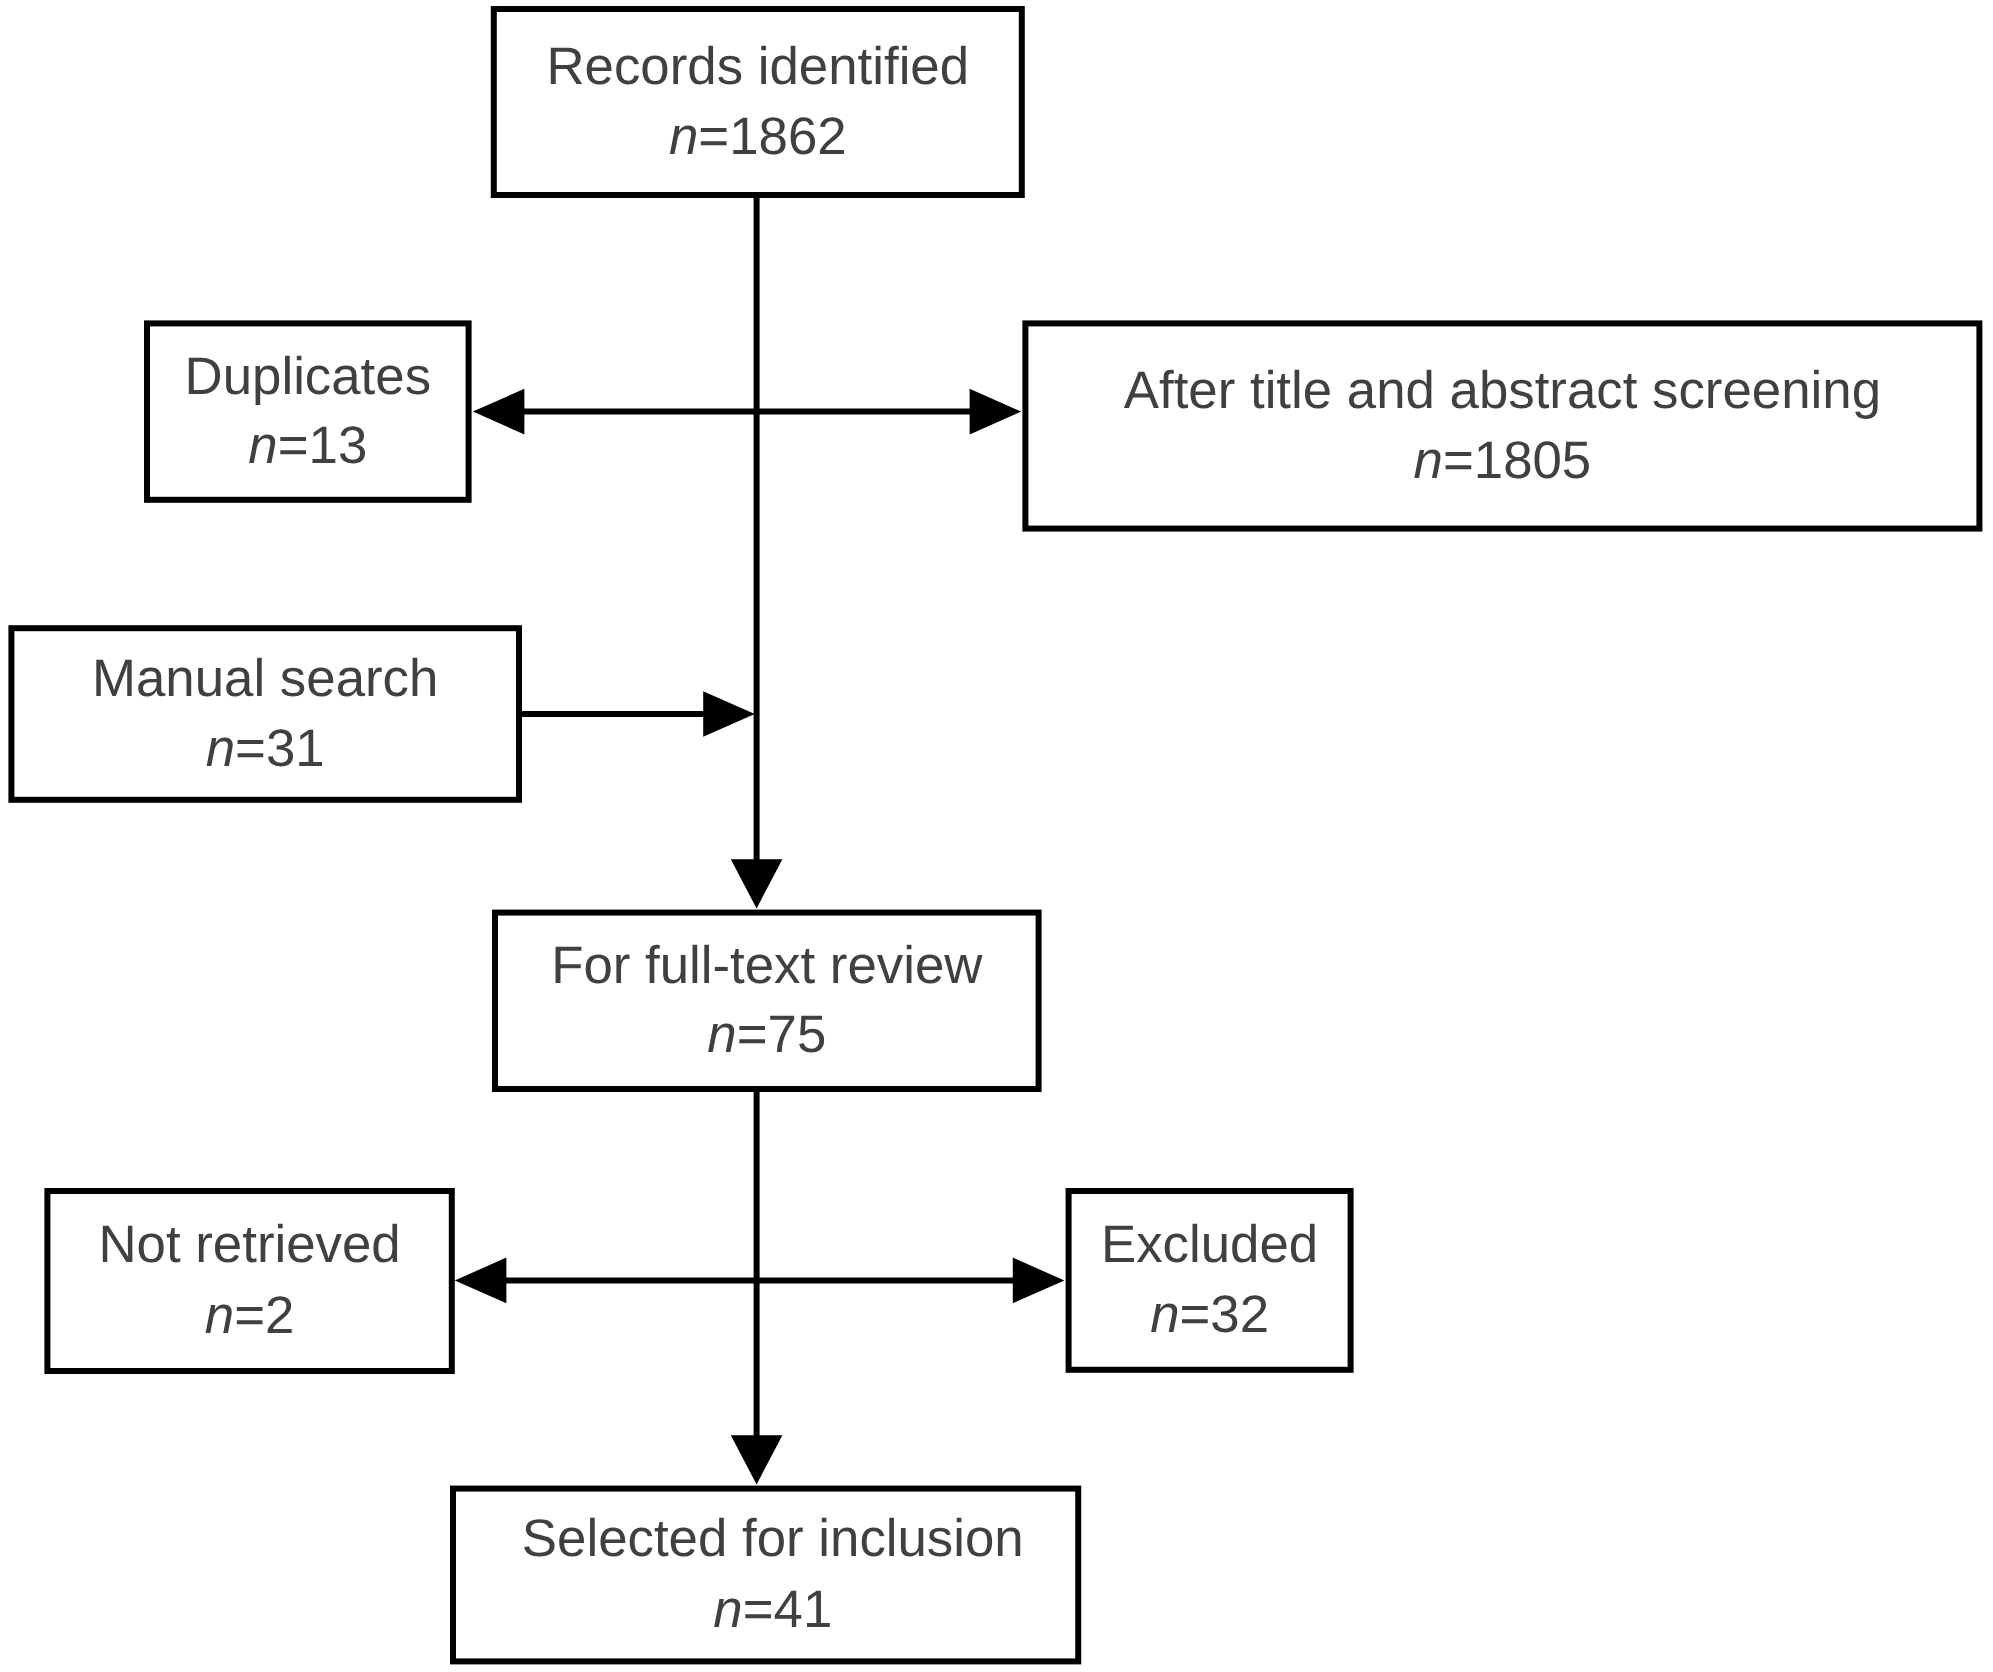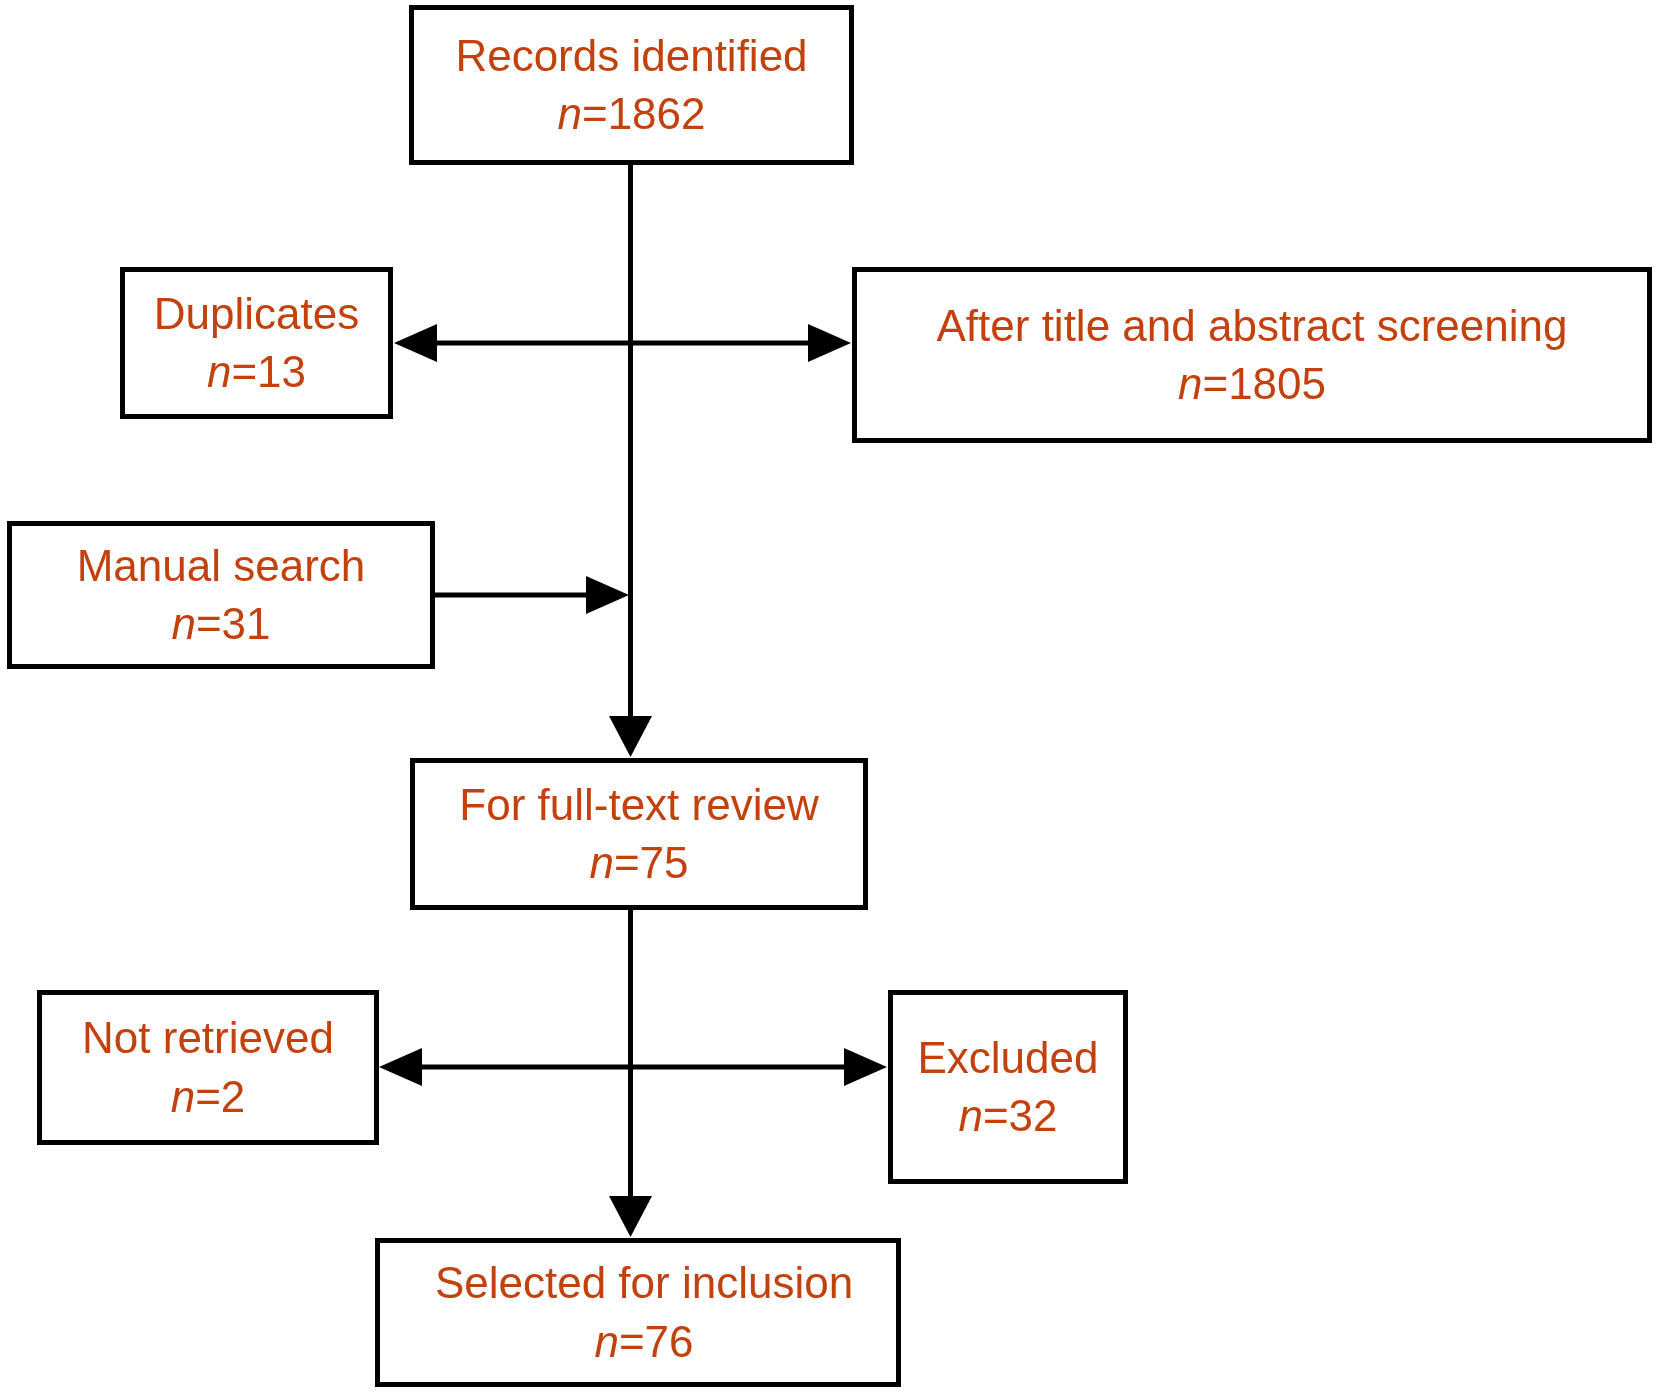--- a/index.html
+++ b/index.html
@@ -6,21 +6,21 @@
     margin: 0;
     padding: 0;
     background: #ffffff;
   }
   #canvas {
     position: relative;
     width: 1661px;
     height: 1393px;
     background: #ffffff;
     font-family: "Liberation Sans", "DejaVu Sans", sans-serif;
-    color: #c2410c;
+    color: #404040;
     overflow: hidden;
   }
   #connectors {
     position: absolute;
     left: 0;
     top: 0;
     z-index: 1;
   }
   .box {
     position: absolute;
@@ -39,21 +39,21 @@
   }
   .box-count i {
     font-style: italic;
   }
   #box-records      { left: 409px; top: 5px;    width: 445px; height: 160px; }
   #box-duplicates   { left: 120px; top: 267px;  width: 273px; height: 152px; }
   #box-screening    { left: 852px; top: 267px;  width: 800px; height: 176px; }
   #box-manual       { left: 7px;   top: 521px;  width: 428px; height: 148px; }
   #box-fulltext     { left: 410px; top: 758px;  width: 458px; height: 152px; }
   #box-notretrieved { left: 37px;  top: 990px;  width: 342px; height: 155px; }
-  #box-excluded     { left: 888px; top: 990px;  width: 240px; height: 194px; }
+  #box-excluded     { left: 888px; top: 990px;  width: 240px; height: 154px; }
   #box-selected     { left: 375px; top: 1238px; width: 526px; height: 149px; padding-left: 12px; }
   .line {
     stroke: #000000;
     stroke-width: 5;
   }
   .head {
     fill: #000000;
     stroke: none;
   }
 </style>
@@ -122,16 +122,16 @@
     <div class="box-count"><i>n</i><span>=2</span></div>
   </div>
 
   <div class="box" id="box-excluded">
     <div class="box-label">Excluded</div>
     <div class="box-count"><i>n</i><span>=32</span></div>
   </div>
 
   <div class="box" id="box-selected">
     <div class="box-label">Selected for inclusion</div>
-    <div class="box-count"><i>n</i><span>=76</span></div>
+    <div class="box-count"><i>n</i><span>=41</span></div>
   </div>
 
 </div>
 
 </body></html>

